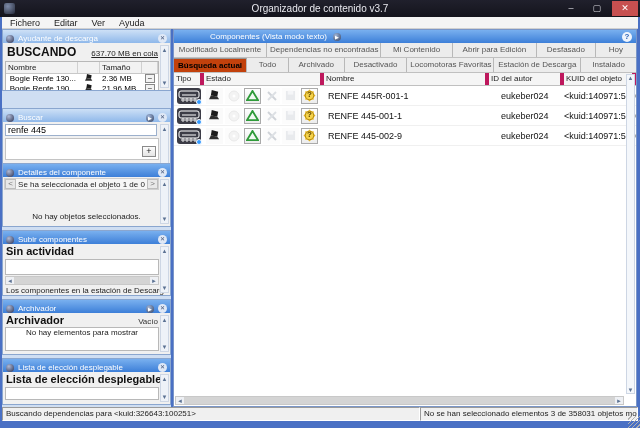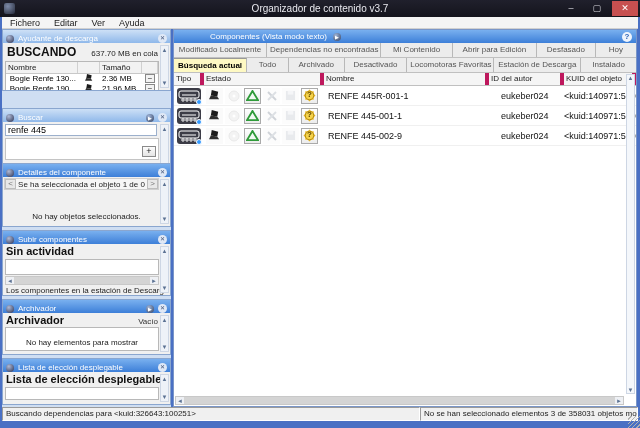--- a/index.html
+++ b/index.html
@@ -31,21 +31,21 @@
   .sphere { width:8px; height:8px; border-radius:50%;
     background:radial-gradient(circle at 35% 30%, #aeb9d6, #2a3050); flex:none; }
   .playbtn { width:8px; height:8px; border-radius:50%; background:radial-gradient(circle at 35% 30%,#9fb4d8,#35425f);
     color:#fff; font-size:5px; line-height:8px; text-align:center; flex:none; }
   .pclose { width:9px; height:9px; border-radius:50%; background:#dfe8f6; color:#45577a;
     font-size:6px; line-height:9px; text-align:center; flex:none; }
 
   
   .dl-top { display:flex; align-items:baseline; padding:2px 12px 1px 4px; }
   .dl-status { font-size:12px; font-weight:bold; color:#111; flex:1; }
-  .dl-queue { font-size:8px; color:#222; }
+  .dl-queue { font-size:8px; color:#222;text-decoration:underline; }
   .mini-table { margin:1px 11px 2px 2px; border:1px solid #b8b8b8; background:#fff; font-size:8px; }
   .mt-head { display:flex; background:#f2f2f2; border-bottom:1px solid #c8c8c8; }
   .mt-head>div { padding:1px 2px; border-right:1px solid #d0d0d0; color:#222; }
   .mt-row { display:flex; align-items:flex-start; height:10px; }
   .mt-c1 { flex:1; text-align:right; padding-right:2px; white-space:nowrap; overflow:hidden; }
   .mt-c2 { width:22px; text-align:center; }
   .mt-c3 { width:42px; padding-left:2px; }
   .mt-c4 { width:16px; text-align:center; }
   .minusbtn { display:inline-block; width:10px; height:9px; border:1px solid #888; background:#f2f2f2;
     font-size:8px; line-height:7px; text-align:center; color:#333; }
@@ -76,33 +76,33 @@
 
   
   .bold-line { font-size:11px; font-weight:bold; color:#111; padding:1px 3px; }
   .white-box { margin:1px 11px 1px 2px; background:#fff; border:1px solid #b8b8b8; }
   .note-line { font-size:8px; color:#222; padding:0 3px; white-space:nowrap; overflow:hidden; }
 
   
   .arc-head { display:flex; align-items:baseline; padding:1px 12px 0 3px; }
   .arc-title { font-size:11px; font-weight:bold; color:#111; flex:1; }
   .arc-state { font-size:8px; color:#333; }
-  .arc-empty { text-align:center; font-size:8px; color:#222; padding-top:10px; }
+  .arc-empty { text-align:center; font-size:8px; color:#222; }
 
   
   #main { position:absolute; left:173px; top:29px; width:464px; height:378px;
     background:#fff; border:1px solid #7a96c8; }
   #main-head { height:13px; background:linear-gradient(#79b0ef,#3d7fd8); display:flex; align-items:center; padding:0 4px; gap:6px; }
   #main-title { color:#fff; font-size:8px; margin-left:32px; }
   #main-help { width:10px; height:10px; border-radius:50%; background:#eef4fc; color:#2b62b5;
     font-size:8px; font-weight:bold; line-height:10px; text-align:center; margin-left:auto; }
   .tabrow { display:flex; background:#ececec; border-bottom:1px solid #c0c0c0; height:15px; }
   .tab { flex:1; font-size:8px; color:#555; text-align:center; line-height:14px;
     border-right:1px solid #b8b8b8; white-space:nowrap; overflow:hidden; padding:0 3px; }
-  .tab.active { background:#fef9c3; color:#000; font-weight:bold; border-top:1px solid #999; }
+  .tab.active { background:#c2410c; color:#000; font-weight:bold; border-top:1px solid #999; }
   .thead { display:flex; background:#f5f5f5; border-bottom:1px solid #c0c0c0; height:13px; font-size:8px; color:#222; }
   .thead>div { padding:1px 2px; border-right:4px solid #be185d; }
   .c-tipo { width:30px; flex:none; }
   .c-estado { width:120px; flex:none; }
   .c-nombre { width:165px; flex:none; }
   .c-autor { width:75px; flex:none; }
   .c-kuid { flex:1; overflow:hidden; }
   .trow { display:flex; align-items:center; height:20px; border-bottom:1px solid #f0f0f0; font-size:9px; color:#111; }
   .trow .c-tipo { display:flex; justify-content:center; }
   .trow .c-estado { display:flex; gap:2px; padding-left:2px; }

